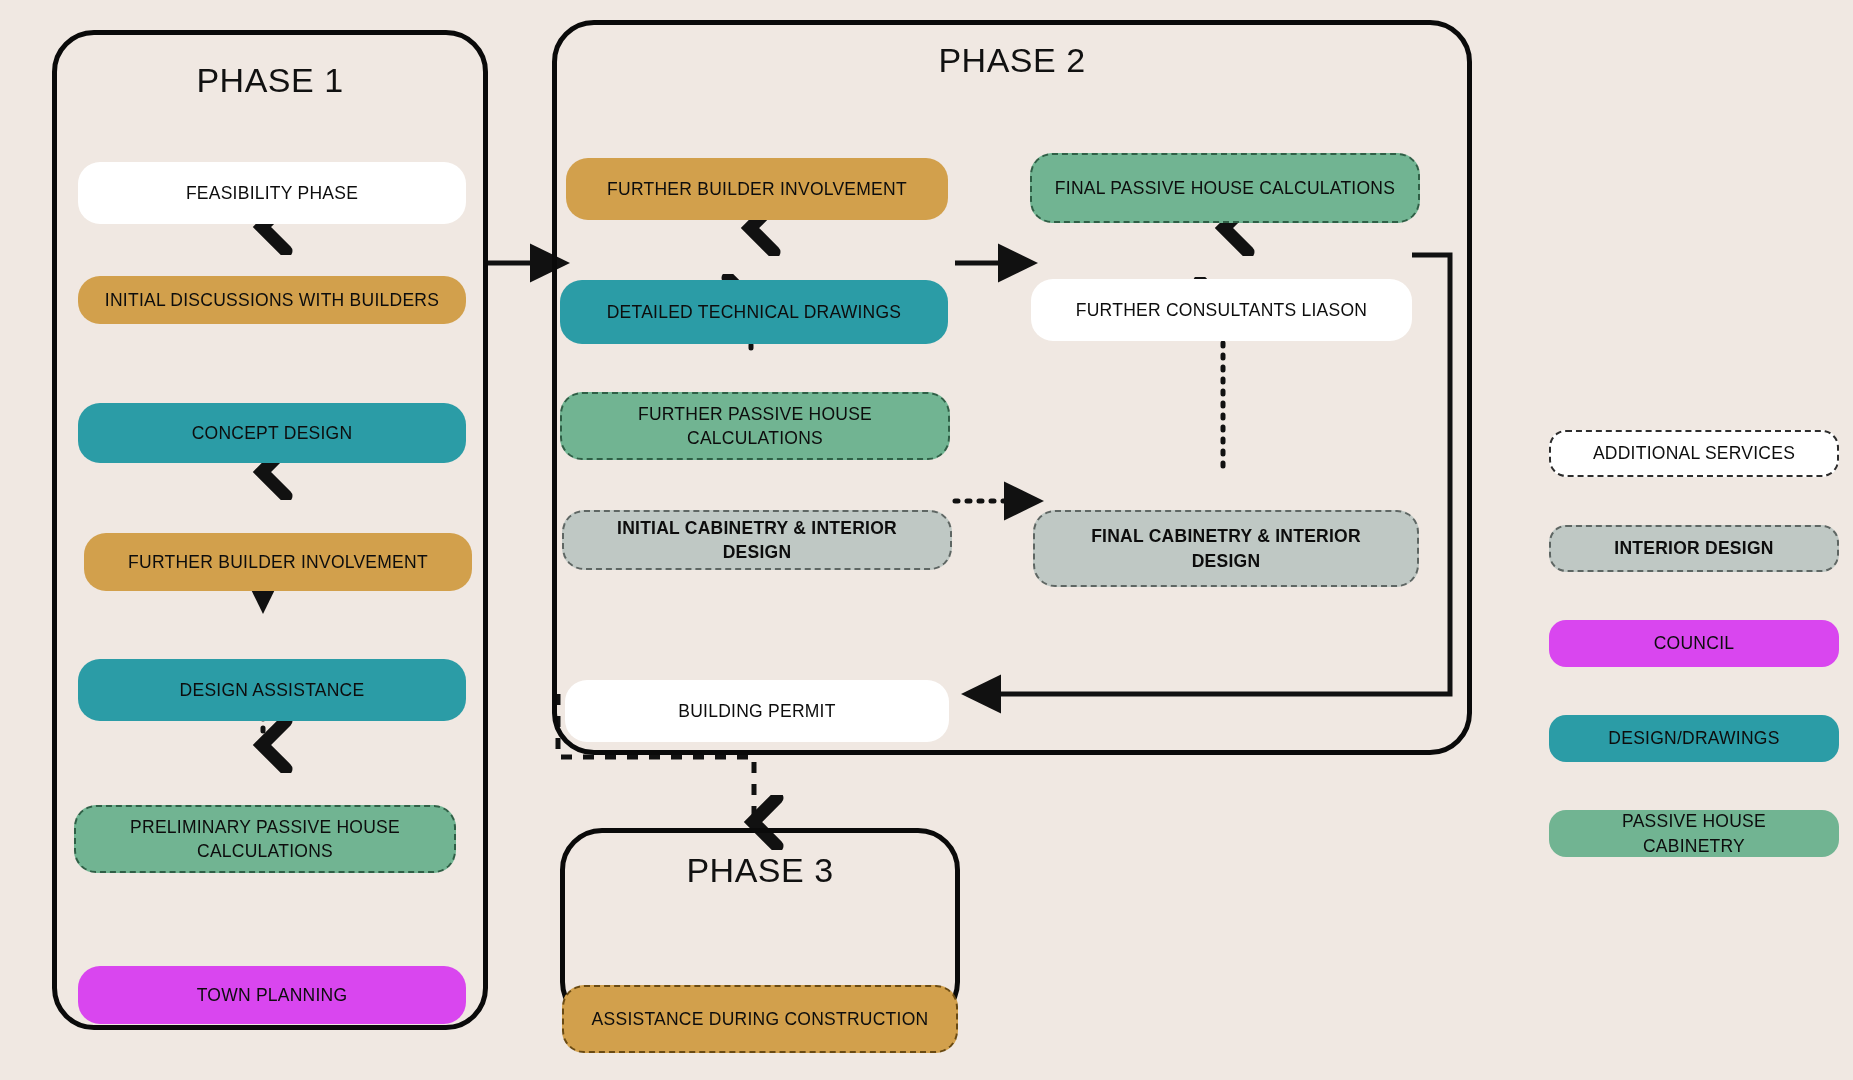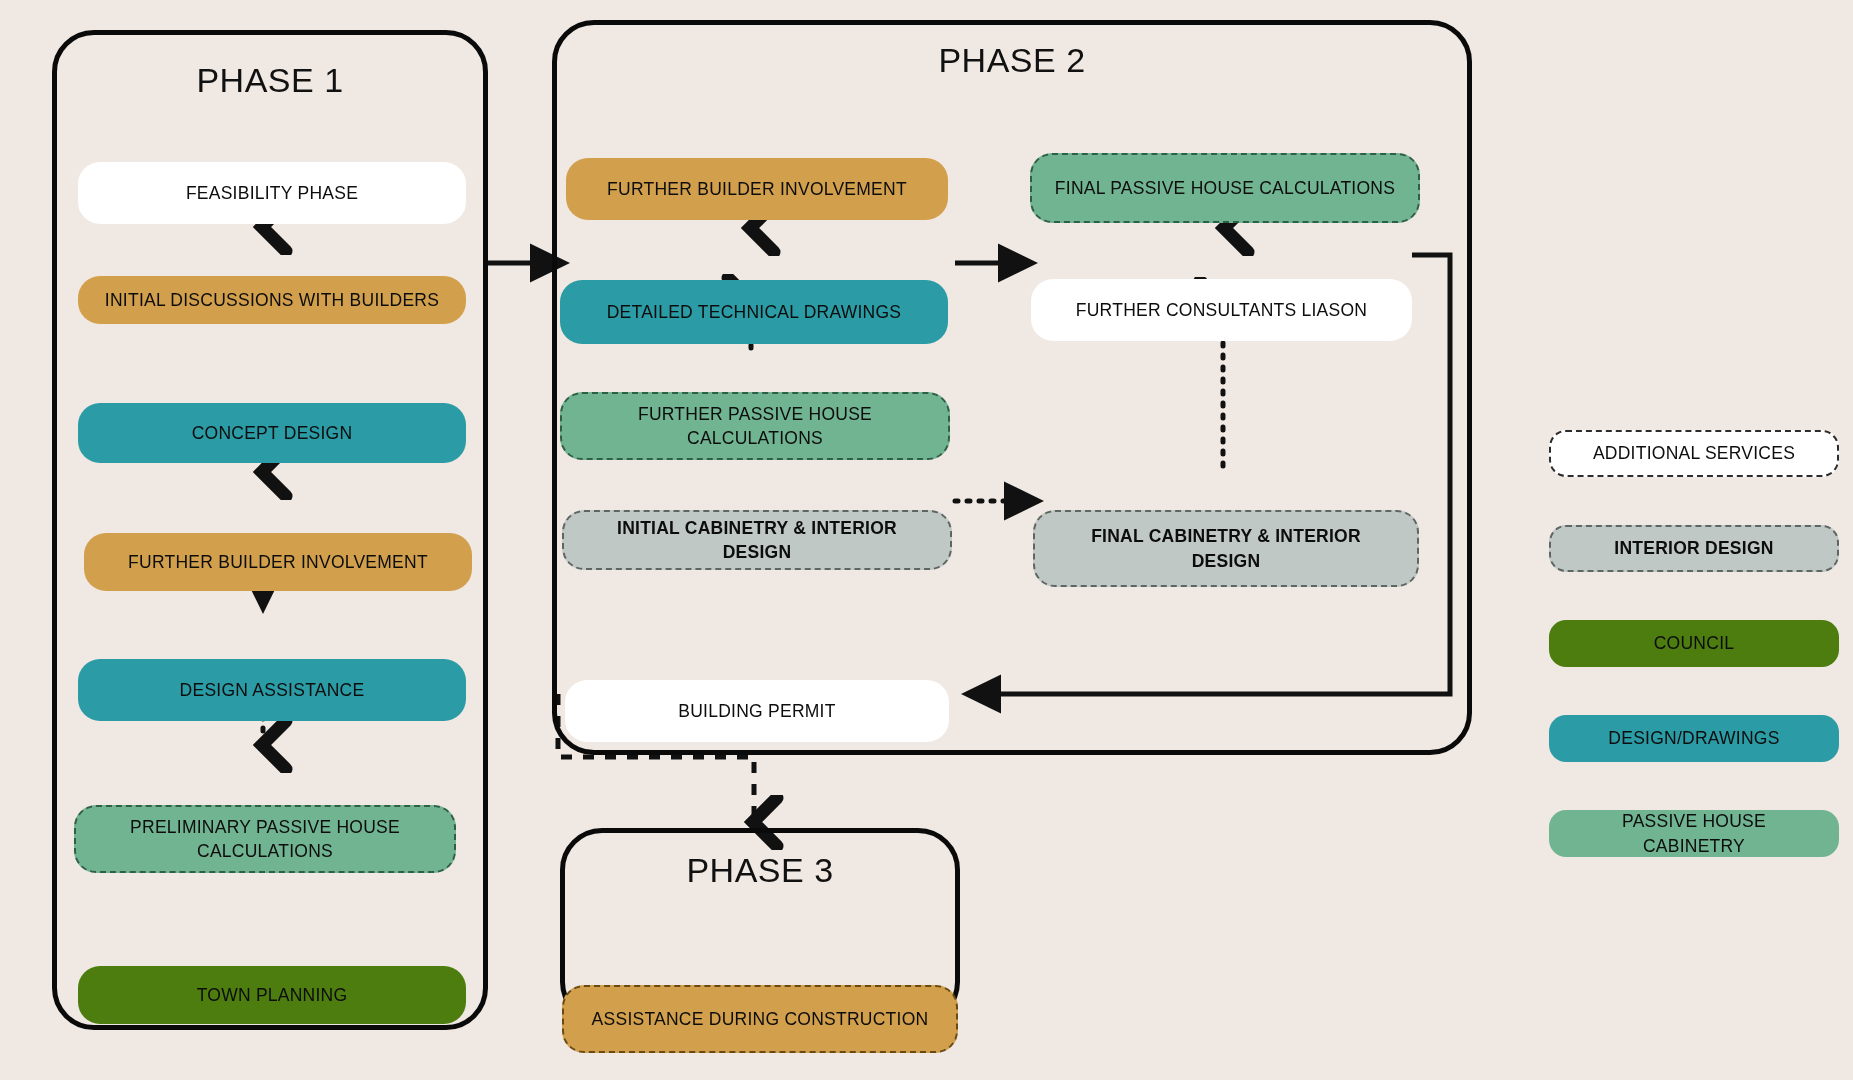--- a/index.html
+++ b/index.html
@@ -53,21 +53,21 @@
     padding: 4px 20px;
     margin-top: 48px;
   }
   .node .lbl { display: block; width: 100%; }
 
   .n-white   { background: #ffffff; }
   .n-gold    { background: #d2a04c; }
   .n-teal    { background: #2b9ca6; }
   .n-green   { background: #71b492; }
   .n-gray    { background: #bfc8c4; }
-  .n-council { background: #4d7c0f; }
+  .n-council { background: #d946ef; }
 
   .dashed-dark  { border: 2.5px dashed #2c2c2c; }
   .dashed-green { border: 2.5px dashed #2f5f46; }
   .dashed-gold  { border: 2.5px dashed #6a4a12; }
   .dashed-gray  { border: 2.5px dashed #5e6663; font-weight: bold; }
 
   
   .legend {
     position: absolute;
     left: 1549px;

